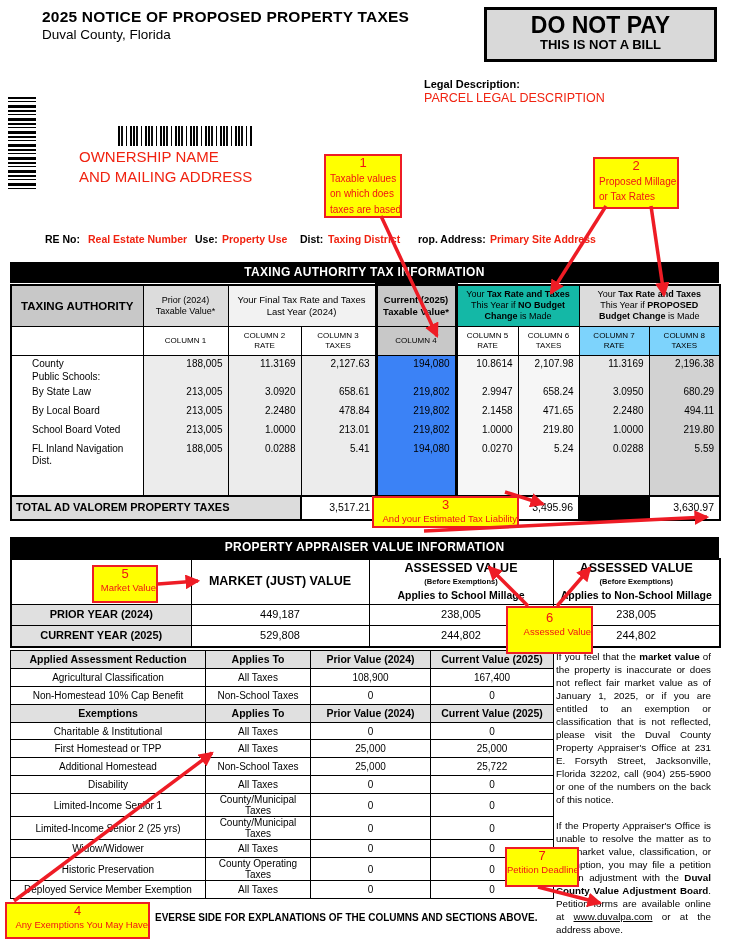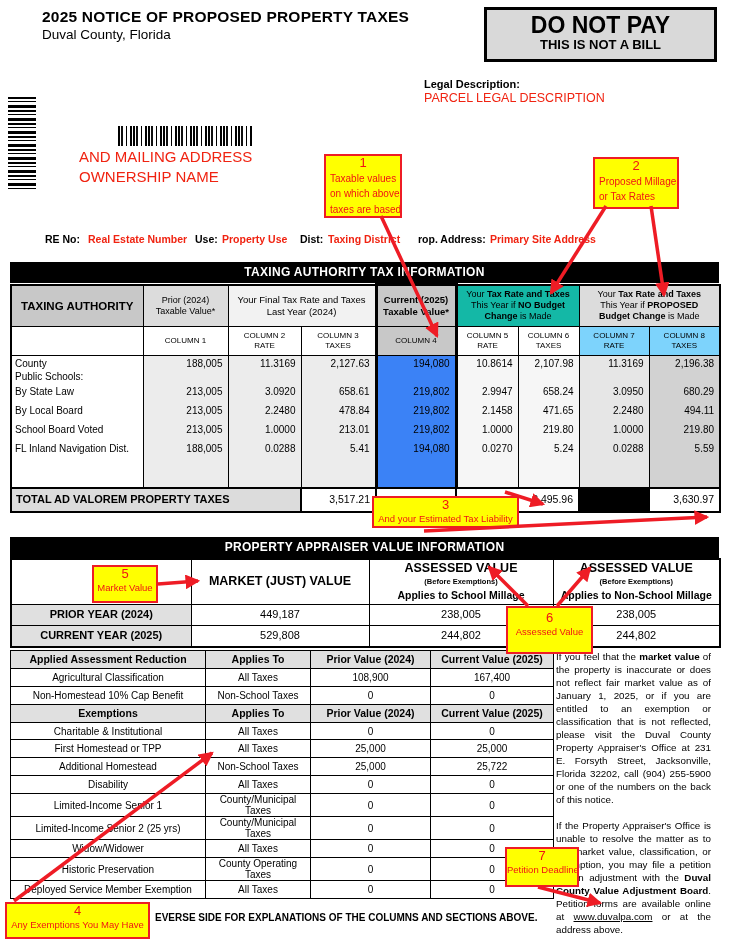--- a/index.html
+++ b/index.html
@@ -41,21 +41,21 @@
   .th1 .hprior{background:#dcdcdc}
   .th1 .hfinal{background:#f2f2f2;font-size:9.5px}
   .th1 .hcur{background:#c8c8c8;font-weight:bold;font-size:9.5px;
              border-left:3px solid #000;border-right:3px solid #000;border-top:3px solid #000}
   .th1 .hno{background:#14b8a6}
   .th1 .hprop{background:#dcdcdc}
   .th2 td{border:1px solid #000;height:28px;text-align:center;font-size:8px;vertical-align:middle}
   .th2 .c4h{background:#c8c8c8;border-left:3px solid #000;border-right:3px solid #000}
   .th2 .g78{background:#7dd3fc}
   .dr td,.blank td{border-left:1px solid #000;border-right:1px solid #000;vertical-align:top}
-  .dr .lbl{font-size:10px;padding:2px 0 0 3px;background:#fff}
+  .dr .lbl{font-size:10px;padding:2px 0 0 20px;background:#fff}
   .v{font-size:10px;text-align:right;padding:2px 5px 0 0}
   .bg1{background:#ececec}
   .bg4{background:#3b82f6;border-left:3px solid #000 !important;border-right:3px solid #000 !important}
   .bg56{background:#f6f6f6}
   .bg7{background:#e6e6e6}
   .bg8{background:#d2d2d2}
   .total td{border:2px solid #000;height:22px;vertical-align:middle}
   .tlabel{background:#dcdcdc;font-weight:bold;font-size:11px;padding-left:4px}
   .tval{text-align:right;font-size:10.5px;padding-right:5px;background:#fff}
   .tempty{background:#fff}
@@ -86,21 +86,21 @@
   .dlink{text-decoration:underline;cursor:pointer}
   .deadline{font-weight:bold;font-size:10px;margin-top:1px}
 
   .footer-note{left:155px;top:912px;font-size:10px;font-weight:bold;white-space:nowrap}
 
   
   .callout{position:absolute;background:#ffff00;border:2px solid #ee1c25;color:#f01414;
            z-index:55;box-sizing:border-box;overflow:hidden}
   .callout .num0{font-size:13px;text-align:center;line-height:1.15}
   .cl{font-size:10px;padding-left:4px;line-height:1.55;white-space:nowrap}
-  .clc{font-size:9.5px;text-align:center;white-space:nowrap}
+  .clc{font-size:9.5px;text-align:right;white-space:nowrap}
 
   .arrows{position:absolute;left:0;top:0;z-index:60;pointer-events:none}
 </style>
 </head>
 <body>
 
 <div class="abs doc-title">2025 NOTICE OF PROPOSED PROPERTY TAXES</div>
 <div class="abs doc-sub">Duval County, Florida</div>
 
 <div class="abs dnp-box">
@@ -108,22 +108,22 @@
   <div class="dnp2">THIS IS NOT A BILL</div>
 </div>
 
 <div class="abs legal-lbl">Legal Description:</div>
 <div class="abs legal-val">PARCEL LEGAL DESCRIPTION</div>
 
 <div class="abs vbarcode"></div>
 <div class="abs hbarcode"></div>
 
 <div class="abs owner">
+  <div>OWNERSHIP NAME</div>
   <div>AND MAILING ADDRESS</div>
-  <div>OWNERSHIP NAME</div>
 </div>
 
 <div class="re-line">
   <span style="left:45px">RE No:</span>
   <span style="left:88px" class="redtx">Real Estate Number</span>
   <span style="left:195px">Use:</span>
   <span style="left:222px" class="redtx">Property Use</span>
   <span style="left:300px">Dist:</span>
   <span style="left:328px" class="redtx">Taxing District</span>
   <span style="left:418px">rop. Address:</span>
@@ -417,21 +417,21 @@
   <p><span>If the Property Appraiser's Office is unable to resolve the matter as to the market value, classification, or exemption, you may file a petition for an adjustment with the </span><b>Duval County Value Adjustment Board</b><span>. Petition forms are available online at </span><span class="dlink">www.duvalpa.com</span><span> or at the address above.</span></p>
   <div class="deadline">Petitions must be filed on or before</div>
 
 </div>
 
 <div class="abs footer-note">EVERSE SIDE FOR EXPLANATIONS OF THE COLUMNS AND SECTIONS ABOVE.</div>
 
 <div class="callout" style="left:324px;top:154px;width:78px;height:64px">
   <div class="num0">1</div>
   <div class="cl">Taxable values</div>
-  <div class="cl">on which above</div>
+  <div class="cl">on which does</div>
   <div class="cl">taxes are based</div>
 </div>
 <div class="callout" style="left:593px;top:157px;width:86px;height:52px">
   <div class="num0">2</div>
   <div class="cl">Proposed Millage</div>
   <div class="cl">or Tax Rates</div>
 </div>
 <div class="callout" style="left:372px;top:496px;width:147px;height:32px">
   <div class="num0">3</div>
   <div class="clc">And your Estimated Tax Liability</div>

